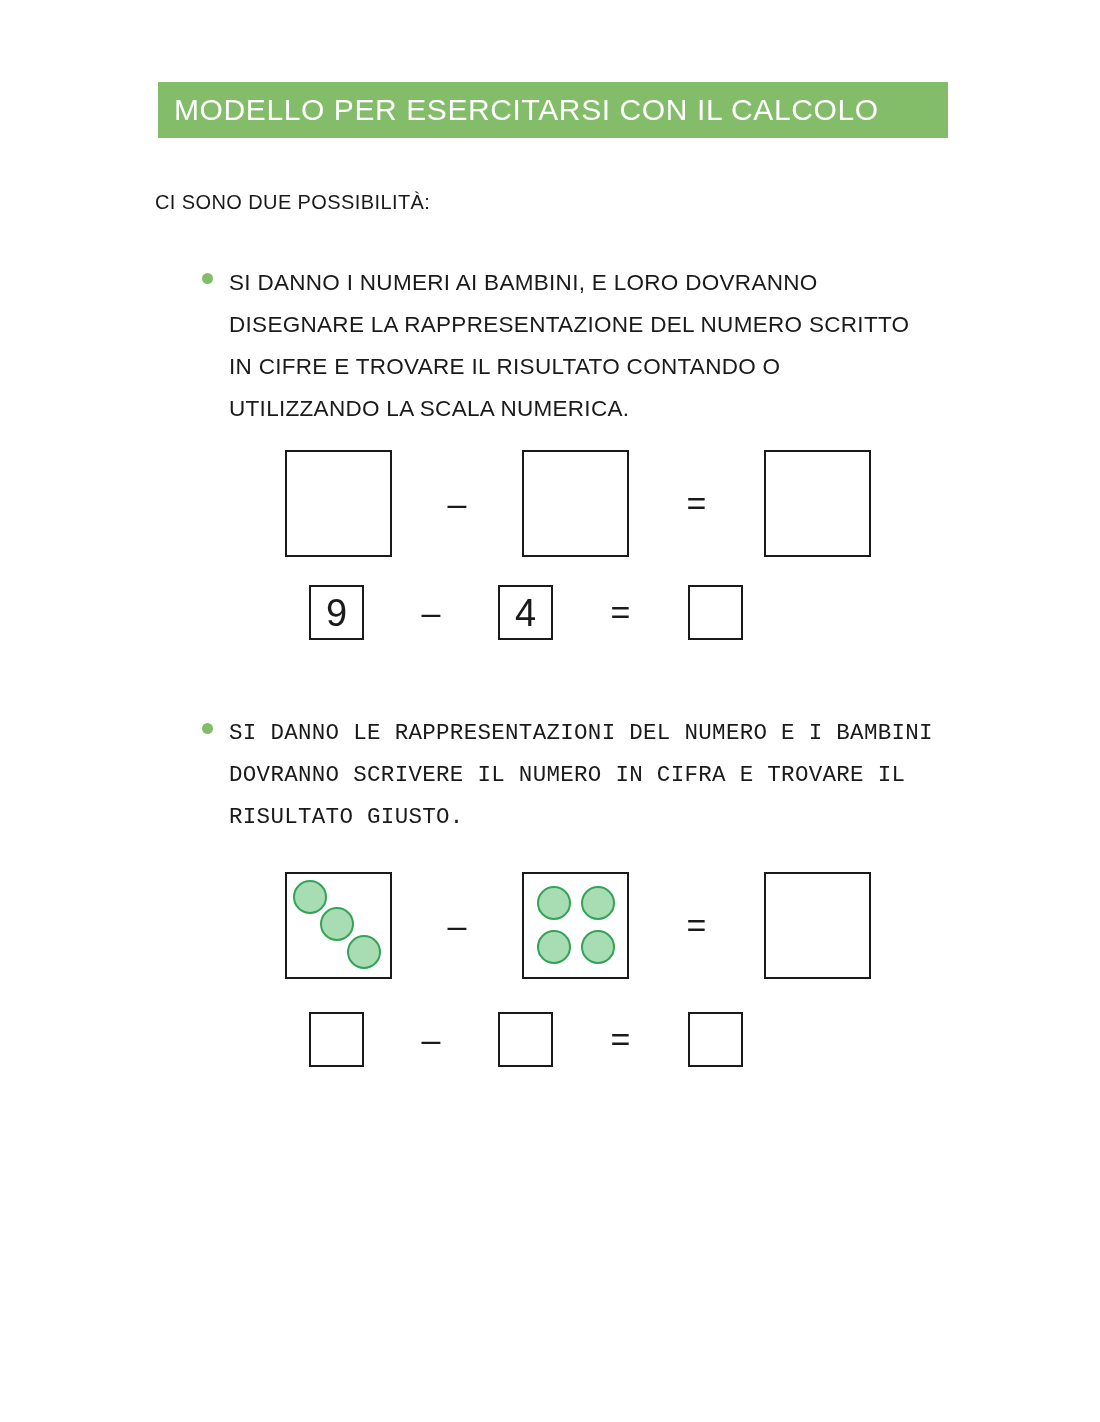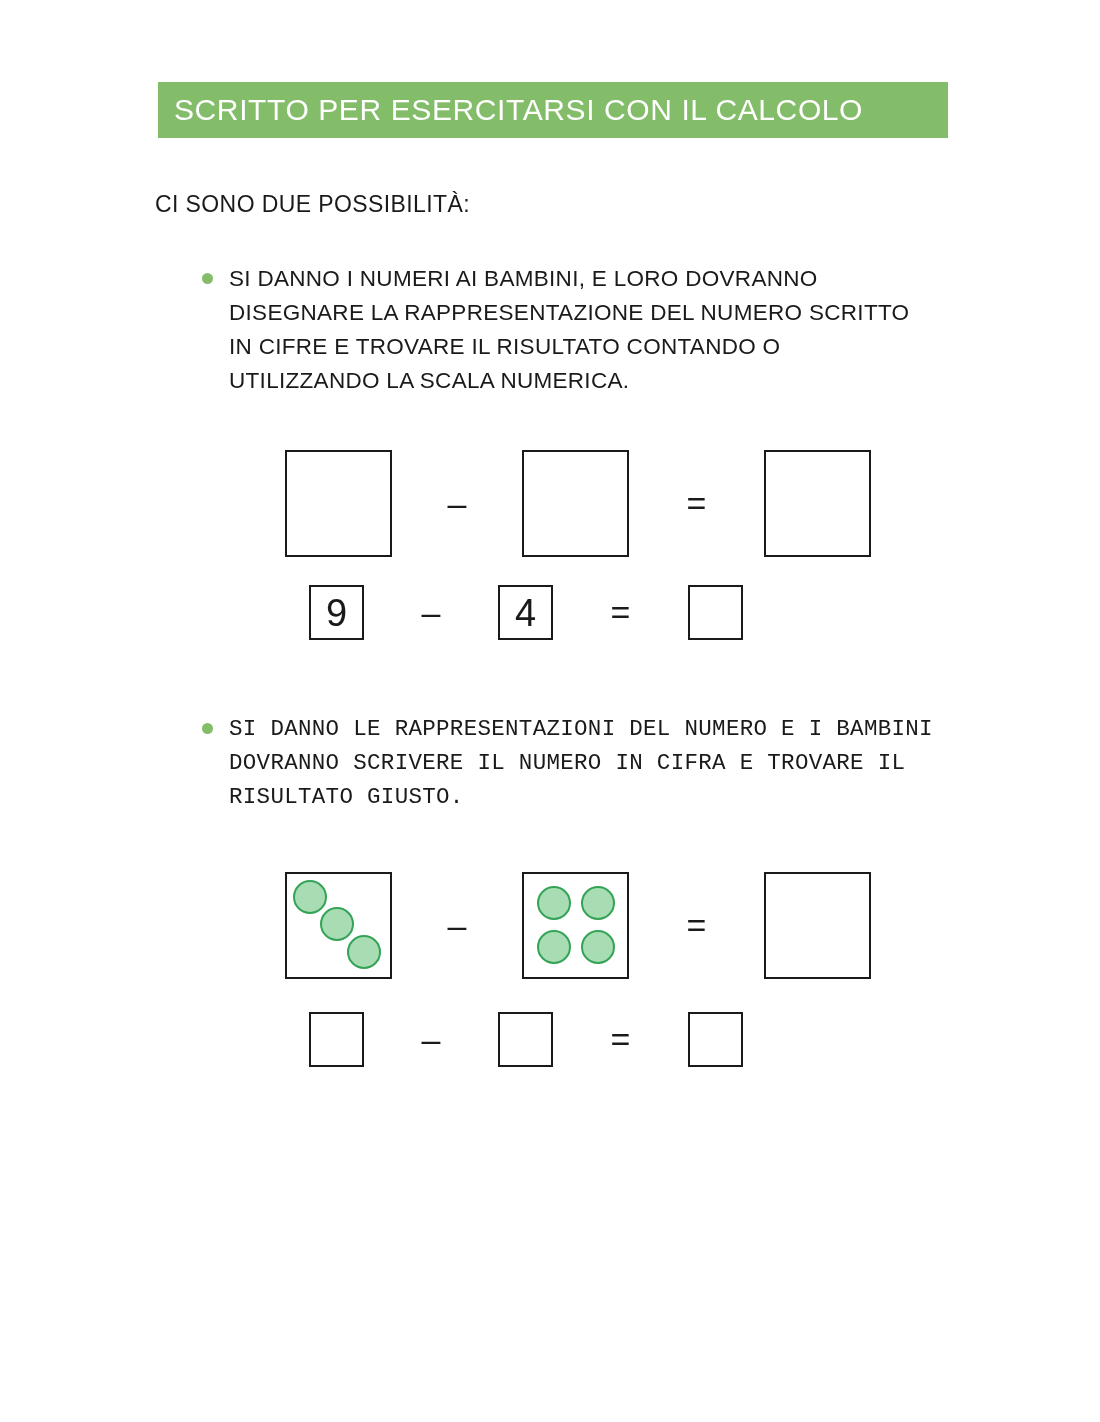--- a/index.html
+++ b/index.html
@@ -39,41 +39,41 @@
     font-size: 30px;
     letter-spacing: 0.6px;
     font-weight: 400;
     white-space: nowrap;
   }
   
   .intro {
     position: absolute;
     left: 155px;
     top: 191px;
-    font-size: 23px;
+    font-size: 20px;
     letter-spacing: 0.4px;
   }
   
   .bullet-block {
     position: absolute;
     display: flex;
     align-items: flex-start;
   }
   .bullet-dot {
     width: 11px;
     height: 11px;
     border-radius: 50%;
     background: #84bd6a;
     margin-top: 11px;
     margin-right: 16px;
     flex: none;
   }
   .bullet-text {
     font-size: 22.5px;
-    line-height: 34px;
+    line-height: 42px;
     letter-spacing: 0.3px;
     white-space: pre-line;
   }
   #bullet-1 { left: 202px; top: 262px; width: 740px; }
   #bullet-2 { left: 202px; top: 712px; width: 740px; font-family: Liberation Mono, monospace; }
 
   
   .eq-row {
     position: absolute;
     display: flex;
@@ -148,21 +148,21 @@
   .dotbox.grid4 .dot:nth-child(2) { left: 57px; top: 12px; }
   .dotbox.grid4 .dot:nth-child(3) { left: 13px; top: 56px; }
   .dotbox.grid4 .dot:nth-child(4) { left: 57px; top: 56px; }
 </style>
 </head>
 <body>
 
 <div class="page">
 
   <div class="title-banner">
-    <span class="title-text">SCRITTO PER ESERCITARSI CON IL CALCOLO</span>
+    <span class="title-text">MODELLO PER ESERCITARSI CON IL CALCOLO</span>
   </div>
 
   <div class="intro">CI SONO DUE POSSIBILITÀ:</div>
 
   <div class="bullet-block" id="bullet-1">
     <span class="bullet-dot"></span>
     <span class="bullet-text">SI DANNO I NUMERI AI BAMBINI, E LORO DOVRANNO
 DISEGNARE LA RAPPRESENTAZIONE DEL NUMERO SCRITTO
 IN CIFRE E TROVARE IL RISULTATO CONTANDO O
 UTILIZZANDO LA SCALA NUMERICA.</span>

